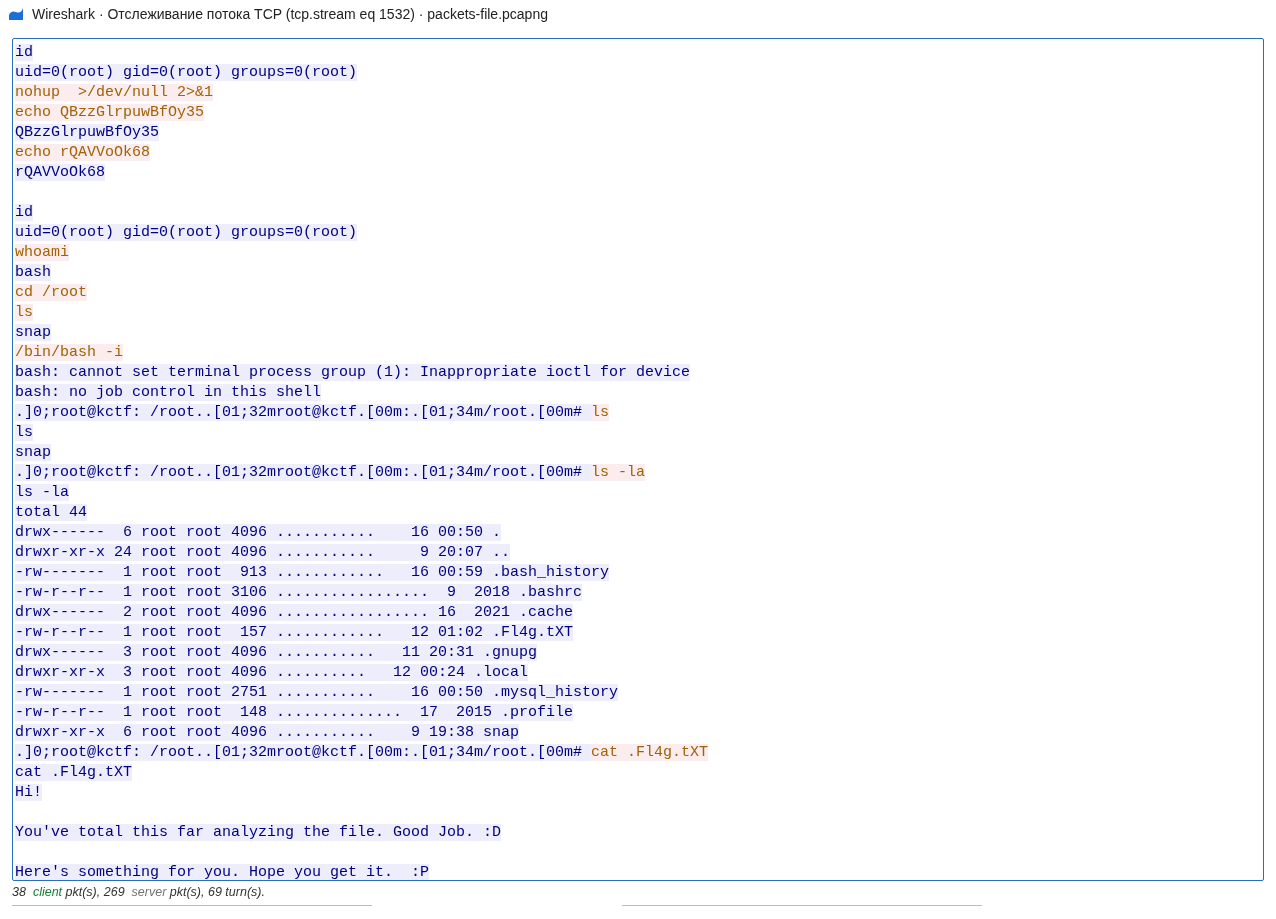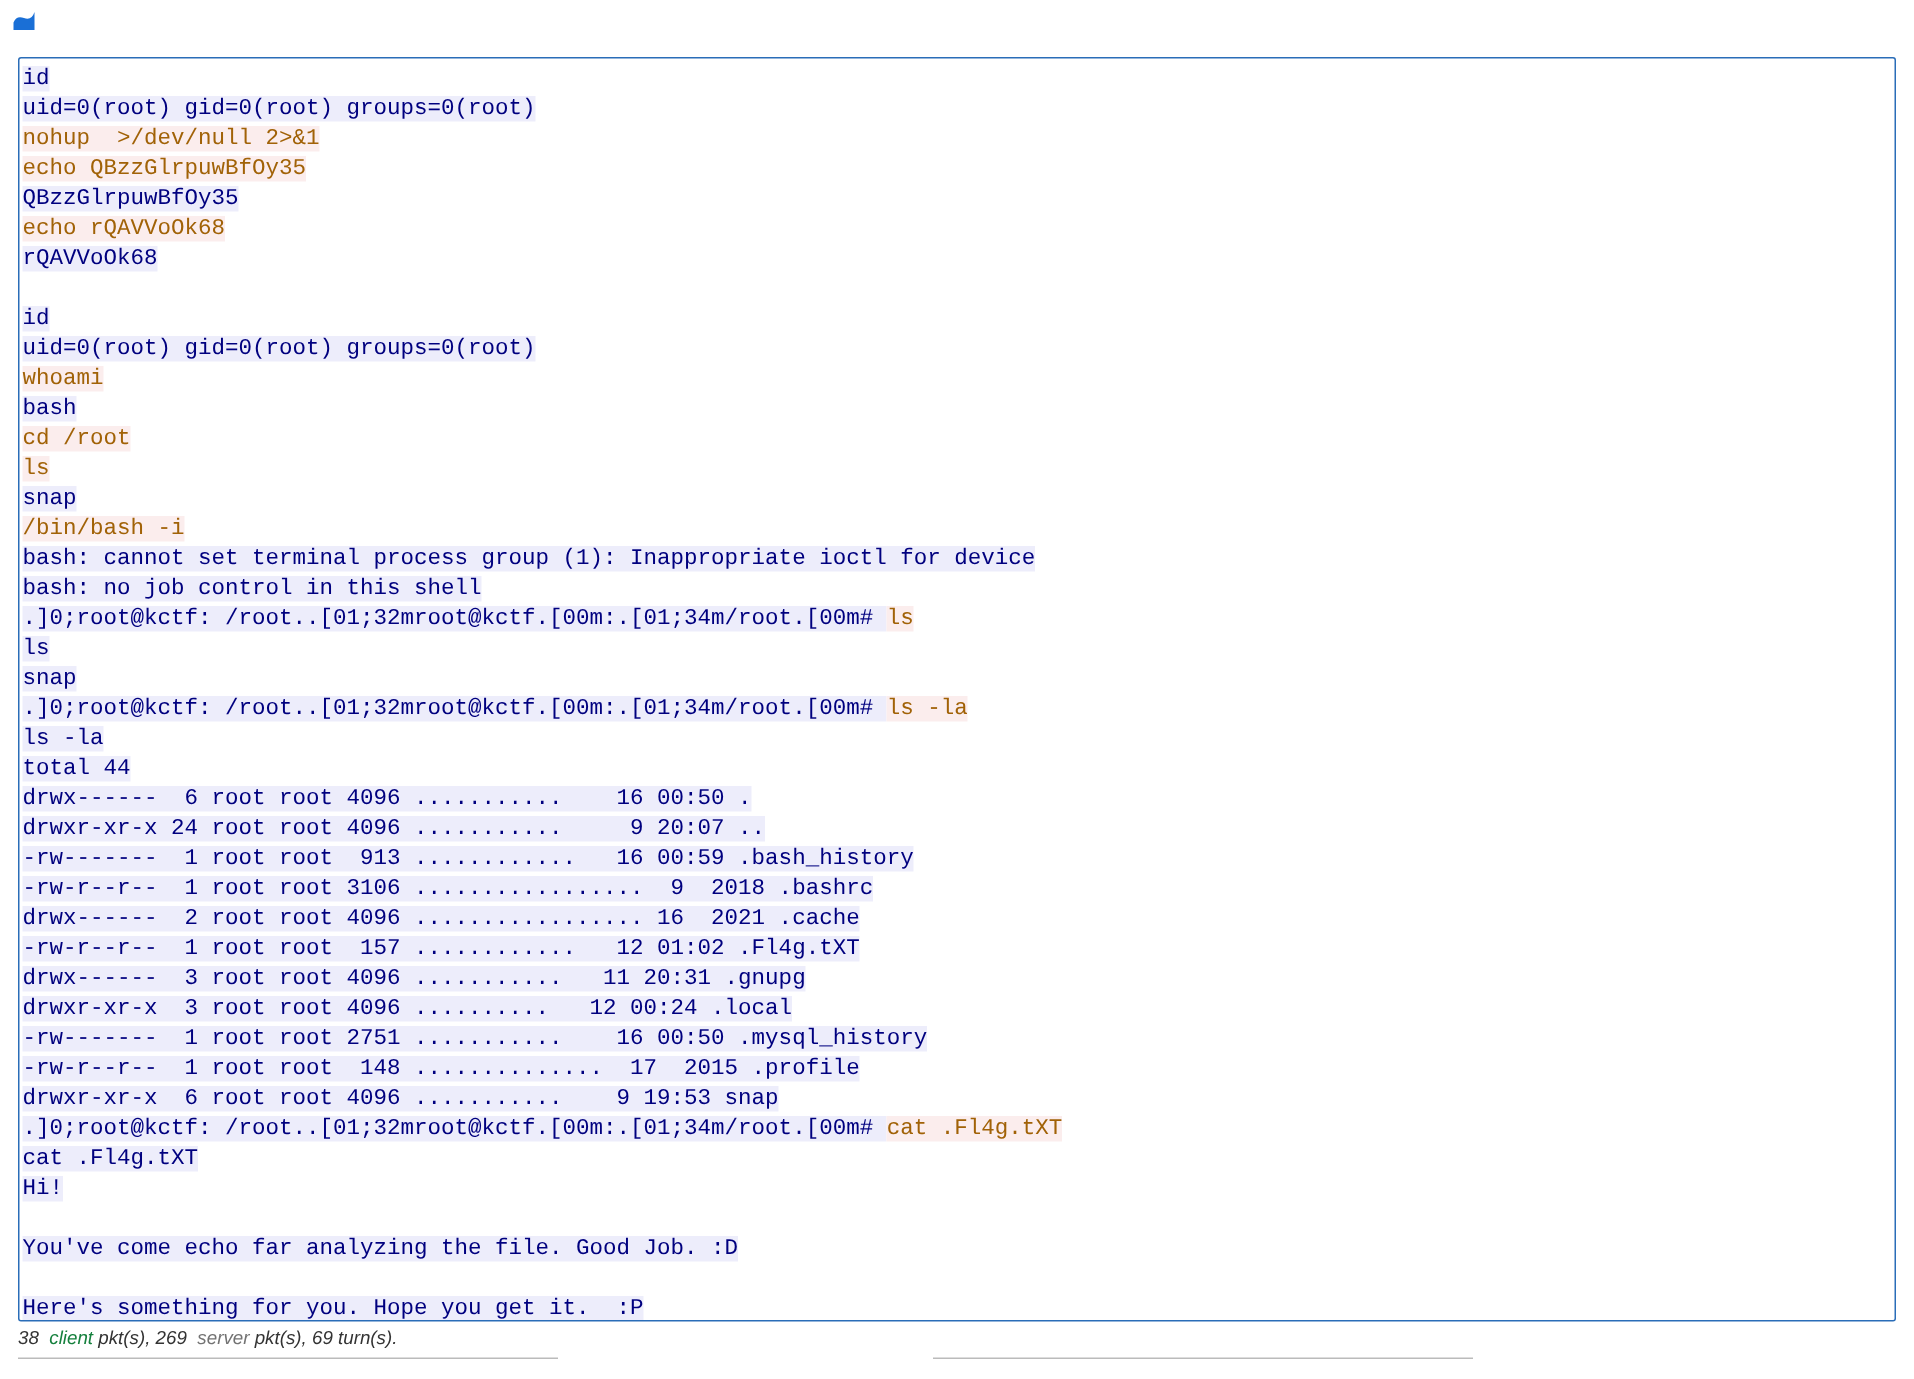--- a/index.html
+++ b/index.html
@@ -68,20 +68,21 @@
 </style>
 </head>
 <body>
 
 <div class="titlebar">
   <span class="logo">
     <svg viewBox="0 0 16 16" width="16" height="16">
       <path d="M1 14 L1 9 Q3 4 8 6 Q13 8 15 2 L15 14 Z" fill="#1a6fd6"></path>
     </svg>
   </span>
+  <span class="title-text">Wireshark · Отслеживание потока TCP (tcp.stream eq 1532) · packets-file.pcapng</span>
 </div>
 
 <div class="stream-area">
   <div class="stream" id="stream"><span class="s">id</span>
 <span class="s">uid=0(root) gid=0(root) groups=0(root)</span>
 <span class="c">nohup  &gt;/dev/null 2&gt;&amp;1</span>
 <span class="c">echo QBzzGlrpuwBfOy35</span>
 <span class="s">QBzzGlrpuwBfOy35</span>
 <span class="c">echo rQAVVoOk68</span>
 <span class="s">rQAVVoOk68</span>
@@ -105,26 +106,26 @@
 <span class="s">drwx------  6 root root 4096 ...........    16 00:50 .</span>
 <span class="s">drwxr-xr-x 24 root root 4096 ...........     9 20:07 ..</span>
 <span class="s">-rw-------  1 root root  913 ............   16 00:59 .bash_history</span>
 <span class="s">-rw-r--r--  1 root root 3106 .................  9  2018 .bashrc</span>
 <span class="s">drwx------  2 root root 4096 ................. 16  2021 .cache</span>
 <span class="s">-rw-r--r--  1 root root  157 ............   12 01:02 .Fl4g.tXT</span>
 <span class="s">drwx------  3 root root 4096 ...........   11 20:31 .gnupg</span>
 <span class="s">drwxr-xr-x  3 root root 4096 ..........   12 00:24 .local</span>
 <span class="s">-rw-------  1 root root 2751 ...........    16 00:50 .mysql_history</span>
 <span class="s">-rw-r--r--  1 root root  148 ..............  17  2015 .profile</span>
-<span class="s">drwxr-xr-x  6 root root 4096 ...........    9 19:53 snap</span>
+<span class="s">drwxr-xr-x  6 root root 4096 ...........    9 19:38 snap</span>
 <span class="s">.]0;root@kctf: /root..[01;32mroot@kctf.[00m:.[01;34m/root.[00m# </span><span class="c">cat .Fl4g.tXT</span>
 <span class="s">cat .Fl4g.tXT</span>
 <span class="s">Hi!</span>
 
-<span class="s">You've come echo far analyzing the file. Good Job. :D</span>
+<span class="s">You've total this far analyzing the file. Good Job. :D</span>
 
 <span class="s">Here's something for you. Hope you get it.  :P</span>
 </div>
 </div>
 
 <div class="statusbar">
   <span>38</span>
   <span>&nbsp;</span><span class="red">client</span><span> pkt(s), </span><span>269</span>
   <span>&nbsp;</span><span class="blue">server</span><span> pkt(s), </span><span>69 turn(s).</span>
 </div>

